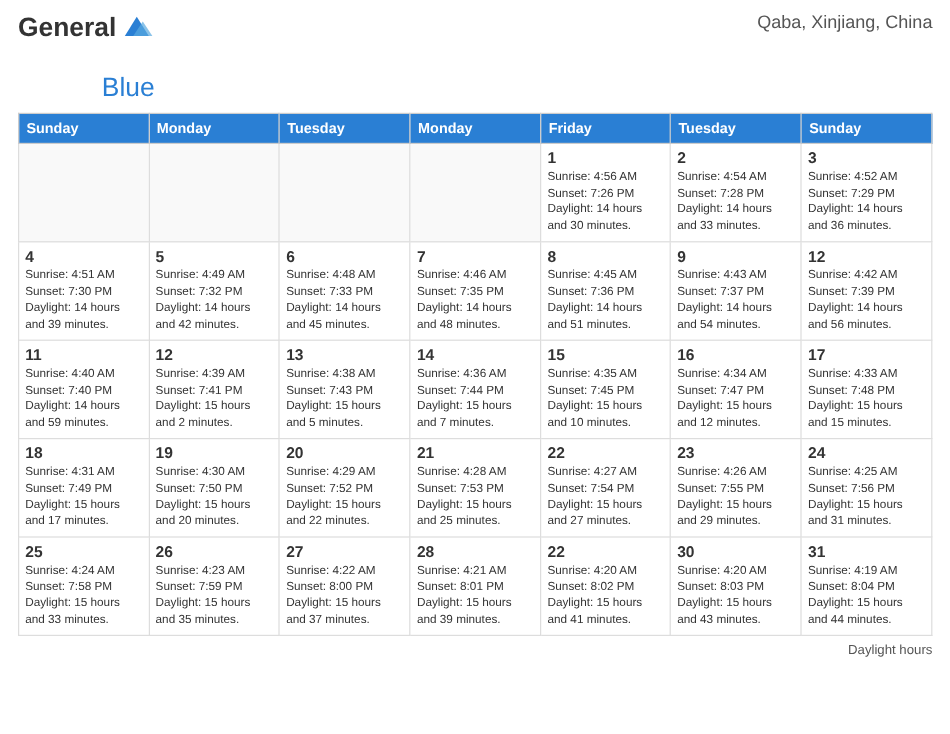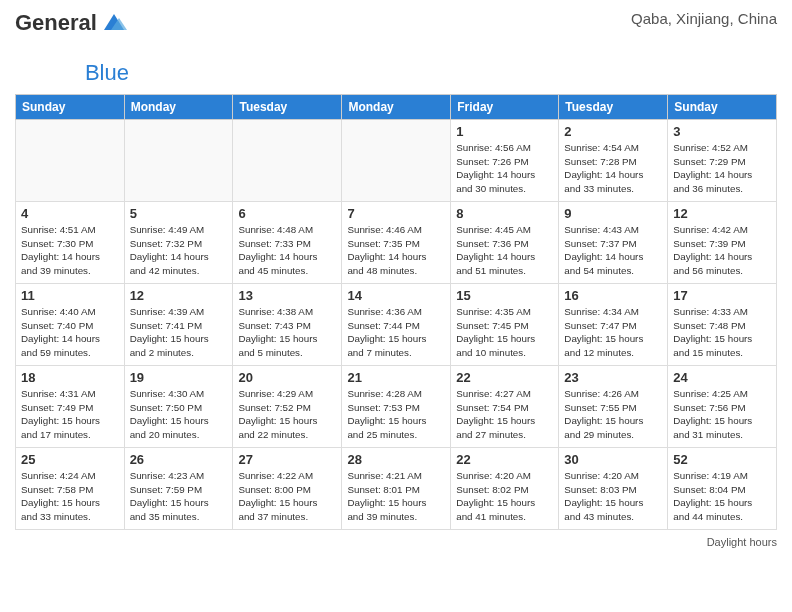--- a/index.html
+++ b/index.html
@@ -244,21 +244,21 @@
           </td>
           <td>
             <span class="day-num">22</span>
             <div class="day-info">Sunrise: 4:20 AM<br>Sunset: 8:02 PM<br>Daylight: 15 hours<br>and 41 minutes.</div>
           </td>
           <td>
             <span class="day-num">30</span>
             <div class="day-info">Sunrise: 4:20 AM<br>Sunset: 8:03 PM<br>Daylight: 15 hours<br>and 43 minutes.</div>
           </td>
           <td>
-            <span class="day-num">52</span>
+            <span class="day-num">31</span>
             <div class="day-info">Sunrise: 4:19 AM<br>Sunset: 8:04 PM<br>Daylight: 15 hours<br>and 44 minutes.</div>
           </td>
         </tr>
       </tbody>
   </table>
 
   <div class="footer">
     <span>Daylight hours</span>
   </div>
 </div>

